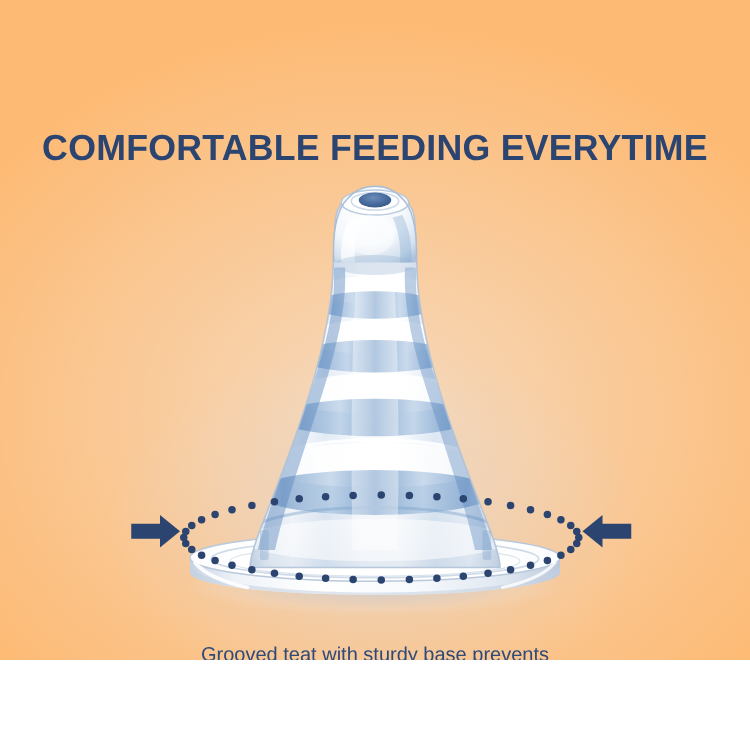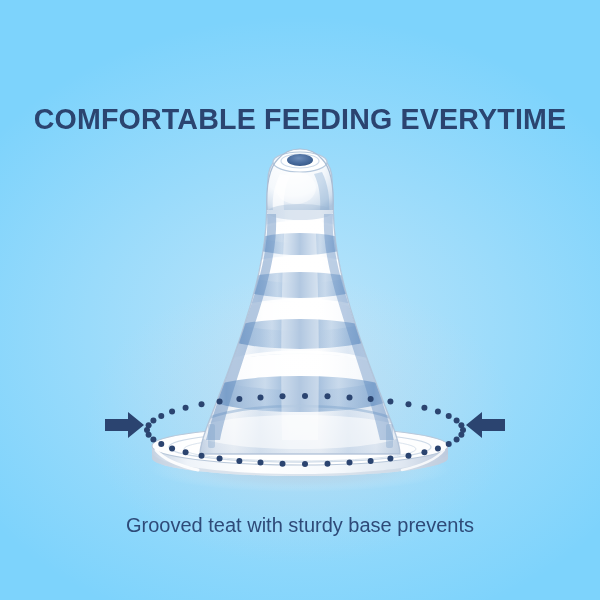--- a/index.html
+++ b/index.html
@@ -4,22 +4,22 @@
 <title>Product Feature Image</title>
 <style>
   html, body {
     margin: 0;
     padding: 0;
     background: #ffffff;
   }
   #stage {
     position: relative;
     width: 600px;
-    height: 600px;
-    background: #7dd3fc;
+    height: 528px;
+    background: #fdba74;
     overflow: hidden;
     font-family: "Liberation Sans", "DejaVu Sans", sans-serif;
     -webkit-font-smoothing: antialiased;
   }
 
   
   .bg-wash {
     position: absolute;
     inset: 0;
     background:
@@ -45,21 +45,21 @@
   }
 
   
   .caption {
     position: absolute;
     left: 0;
     right: 0;
     top: 510px;
     text-align: center;
     color: #2e4a78;
-    font-size: 20px;
+    font-size: 16px;
     font-weight: 400;
     line-height: 30px;
   }
   .caption-line { display: block; }
 
   
   .product {
     position: absolute;
     left: 120px;
     top: 140px;

